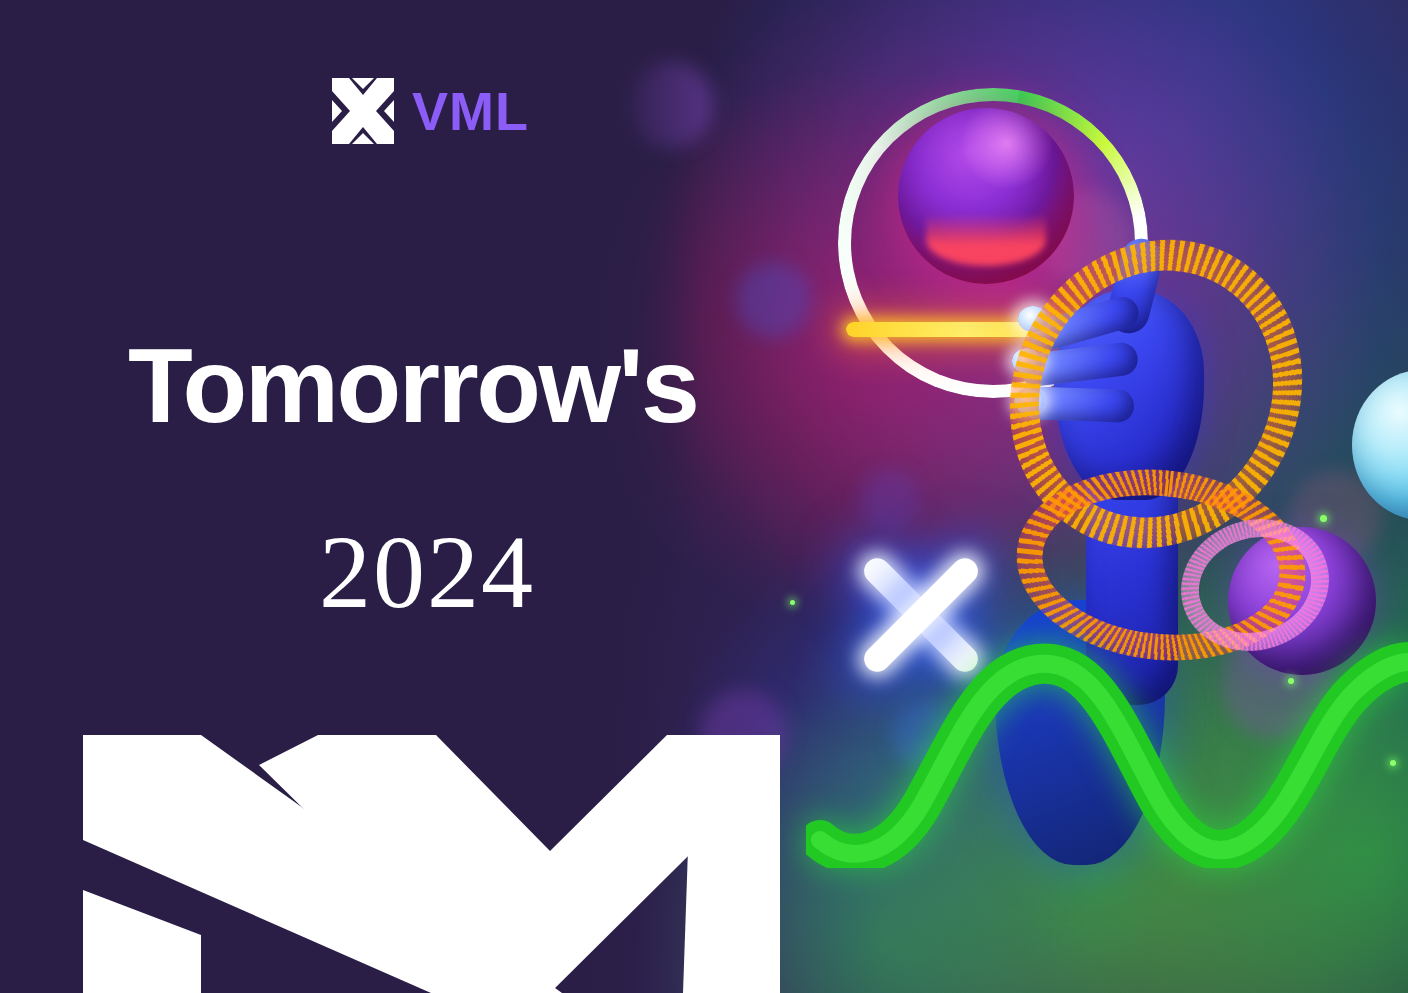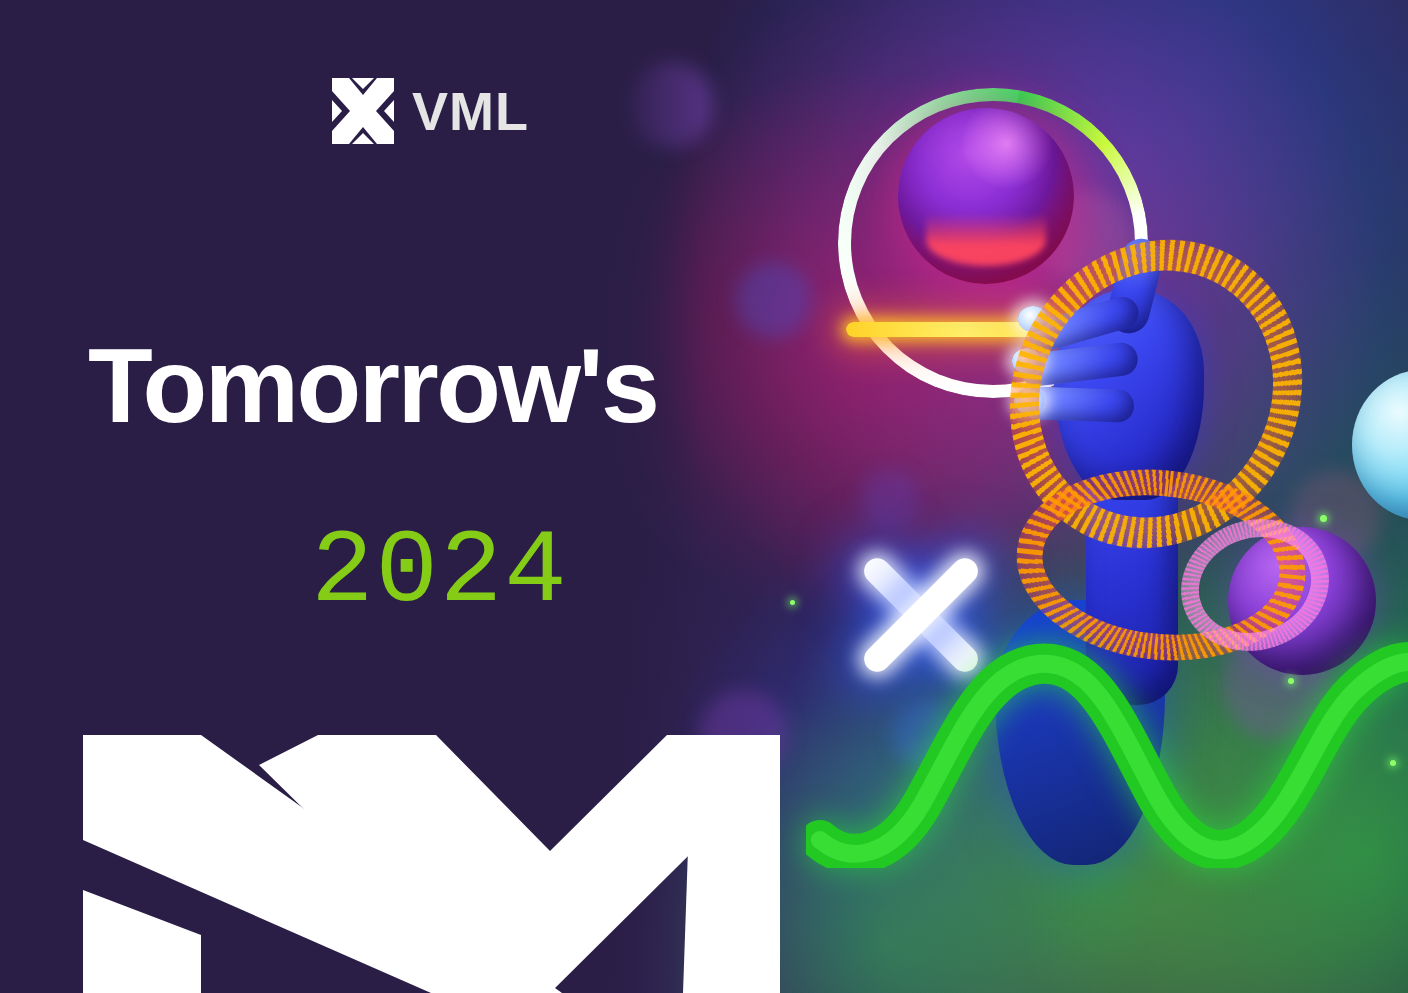--- a/index.html
+++ b/index.html
@@ -170,35 +170,35 @@
   
   .panel{
     position:absolute;left:0;top:0;width:700px;height:993px;
     background:linear-gradient(90deg,#2a1e47 0%,#2a1e47 72%,rgba(42,30,71,.92) 88%,rgba(42,30,71,0) 100%);
     pointer-events:none;
   }
 
   .logo{position:absolute;left:332px;top:78px;display:flex;align-items:center;gap:18px;}
   .logo-mark{width:62px;height:66px;}
   .logo-word{
-    color:#e5e5e5;font-size:54px;font-weight:bold;letter-spacing:1px;line-height:1;
+    color:#8b5cf6;font-size:54px;font-weight:bold;letter-spacing:1px;line-height:1;
     font-family:"Liberation Sans", sans-serif;
   }
 
   .headline{
     position:absolute;left:88px;top:252px;width:760px;
     color:#ffffff;font-size:106px;font-weight:bold;line-height:1.17;
     letter-spacing:-2.5px;
   }
-  .headline span{display:block;}
+  .headline span{display:block;margin-left:40px;}
 
   .year{
-    position:absolute;left:311px;top:520px;
-    color:#84cc16;font-size:104px;font-weight:300;letter-spacing:2px;line-height:1;
-    font-family:Liberation Mono, monospace;
+    position:absolute;left:319px;top:520px;
+    color:#ffffff;font-size:104px;font-weight:300;letter-spacing:2px;line-height:1;
+    font-family:Liberation Serif, serif;
   }
 
   .chevrons{position:absolute;left:83px;top:735px;width:697px;height:258px;}
 </style>
 </head>
 <body>
 
 <div class="cover">
 
   <div class="art">

